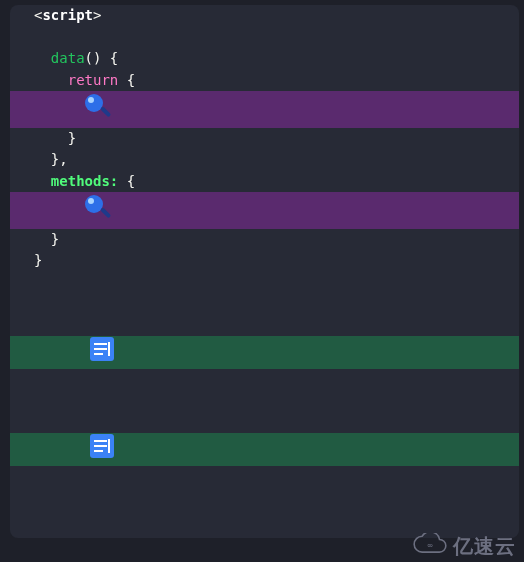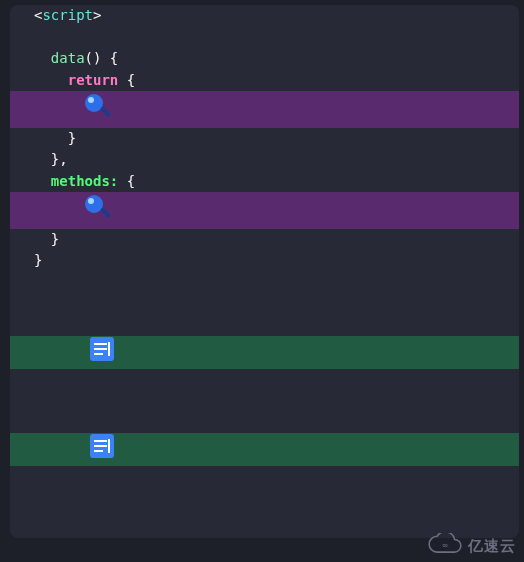--- a/index.html
+++ b/index.html
@@ -32,25 +32,25 @@
     background: #5a2a6e;
   }
   .line.highlight-green {
     background: #215b42;
   }
   .line.highlight-green .spacer {
     display: inline-block;
     width: 55px;
   }
   .tok-angle   { color: #f8f8f2; }
-  .tok-tag     { color: #5eead4; }
-  .tok-fn      { color: #86efac; }
+  .tok-tag     { color: #ffffff; font-weight: bold; }
+  .tok-fn      { color: #22c55e; }
   .tok-paren   { color: #f8f8f2; }
   .tok-brace   { color: #f8f8f2; }
-  .tok-kw      { color: #ff79c6; font-weight: bold; }
+  .tok-kw      { color: #ff79c6; }
   .tok-prop    { color: #50fa7b; font-weight: bold; }
 
   .magnifier {
     display: inline-block;
     vertical-align: middle;
     margin-left: 48px;
   }
   .doc-icon {
     display: inline-block;
     vertical-align: middle;
@@ -62,21 +62,21 @@
     display: flex;
     align-items: center;
     gap: 4px;
   }
   .watermark .cloud {
     width: 38px;
     height: 24px;
   }
   .watermark .txt {
     font-family: sans-serif;
-    font-size: 15px;
+    font-size: 20px;
     font-weight: bold;
     color: #6c6f80;
     letter-spacing: 1px;
   }
 </style>
 </head>
 <body>
 
 <div class="editor">
 

